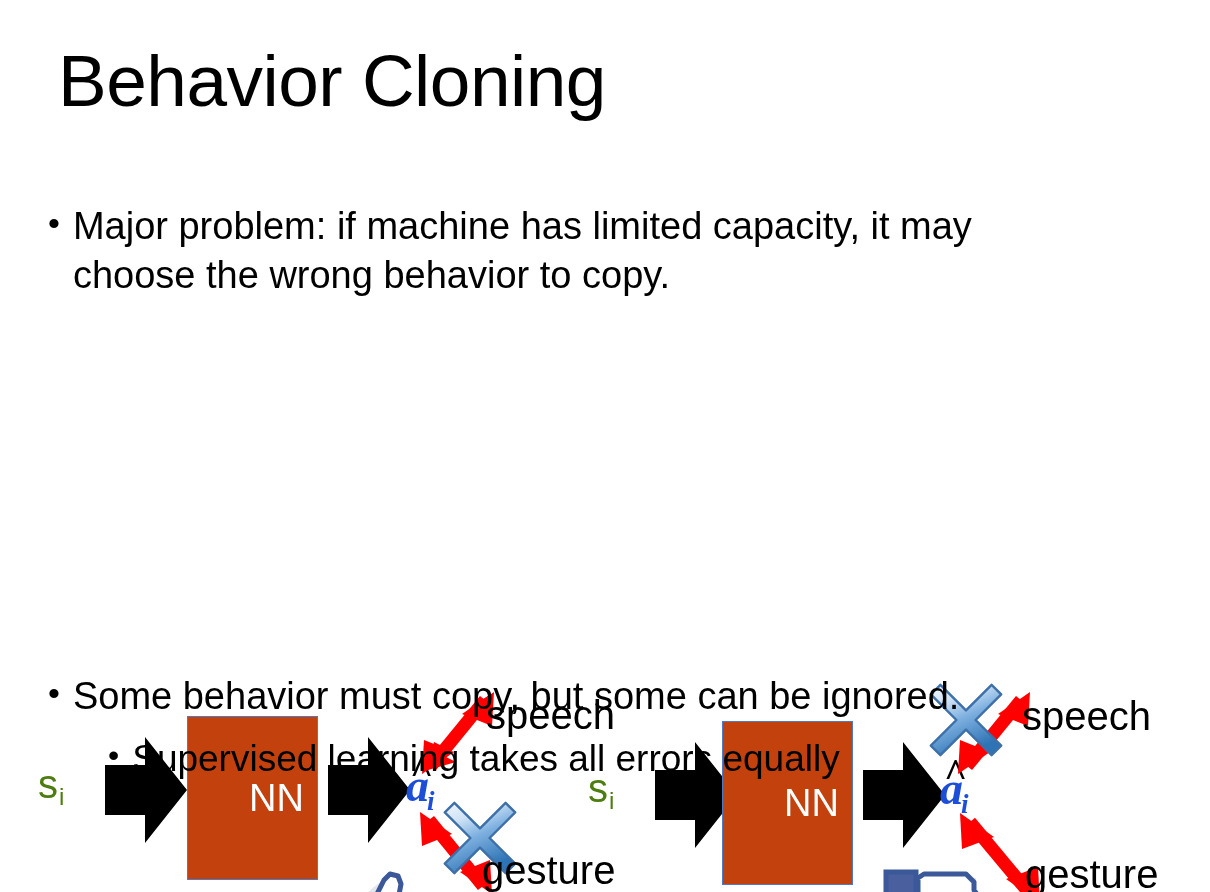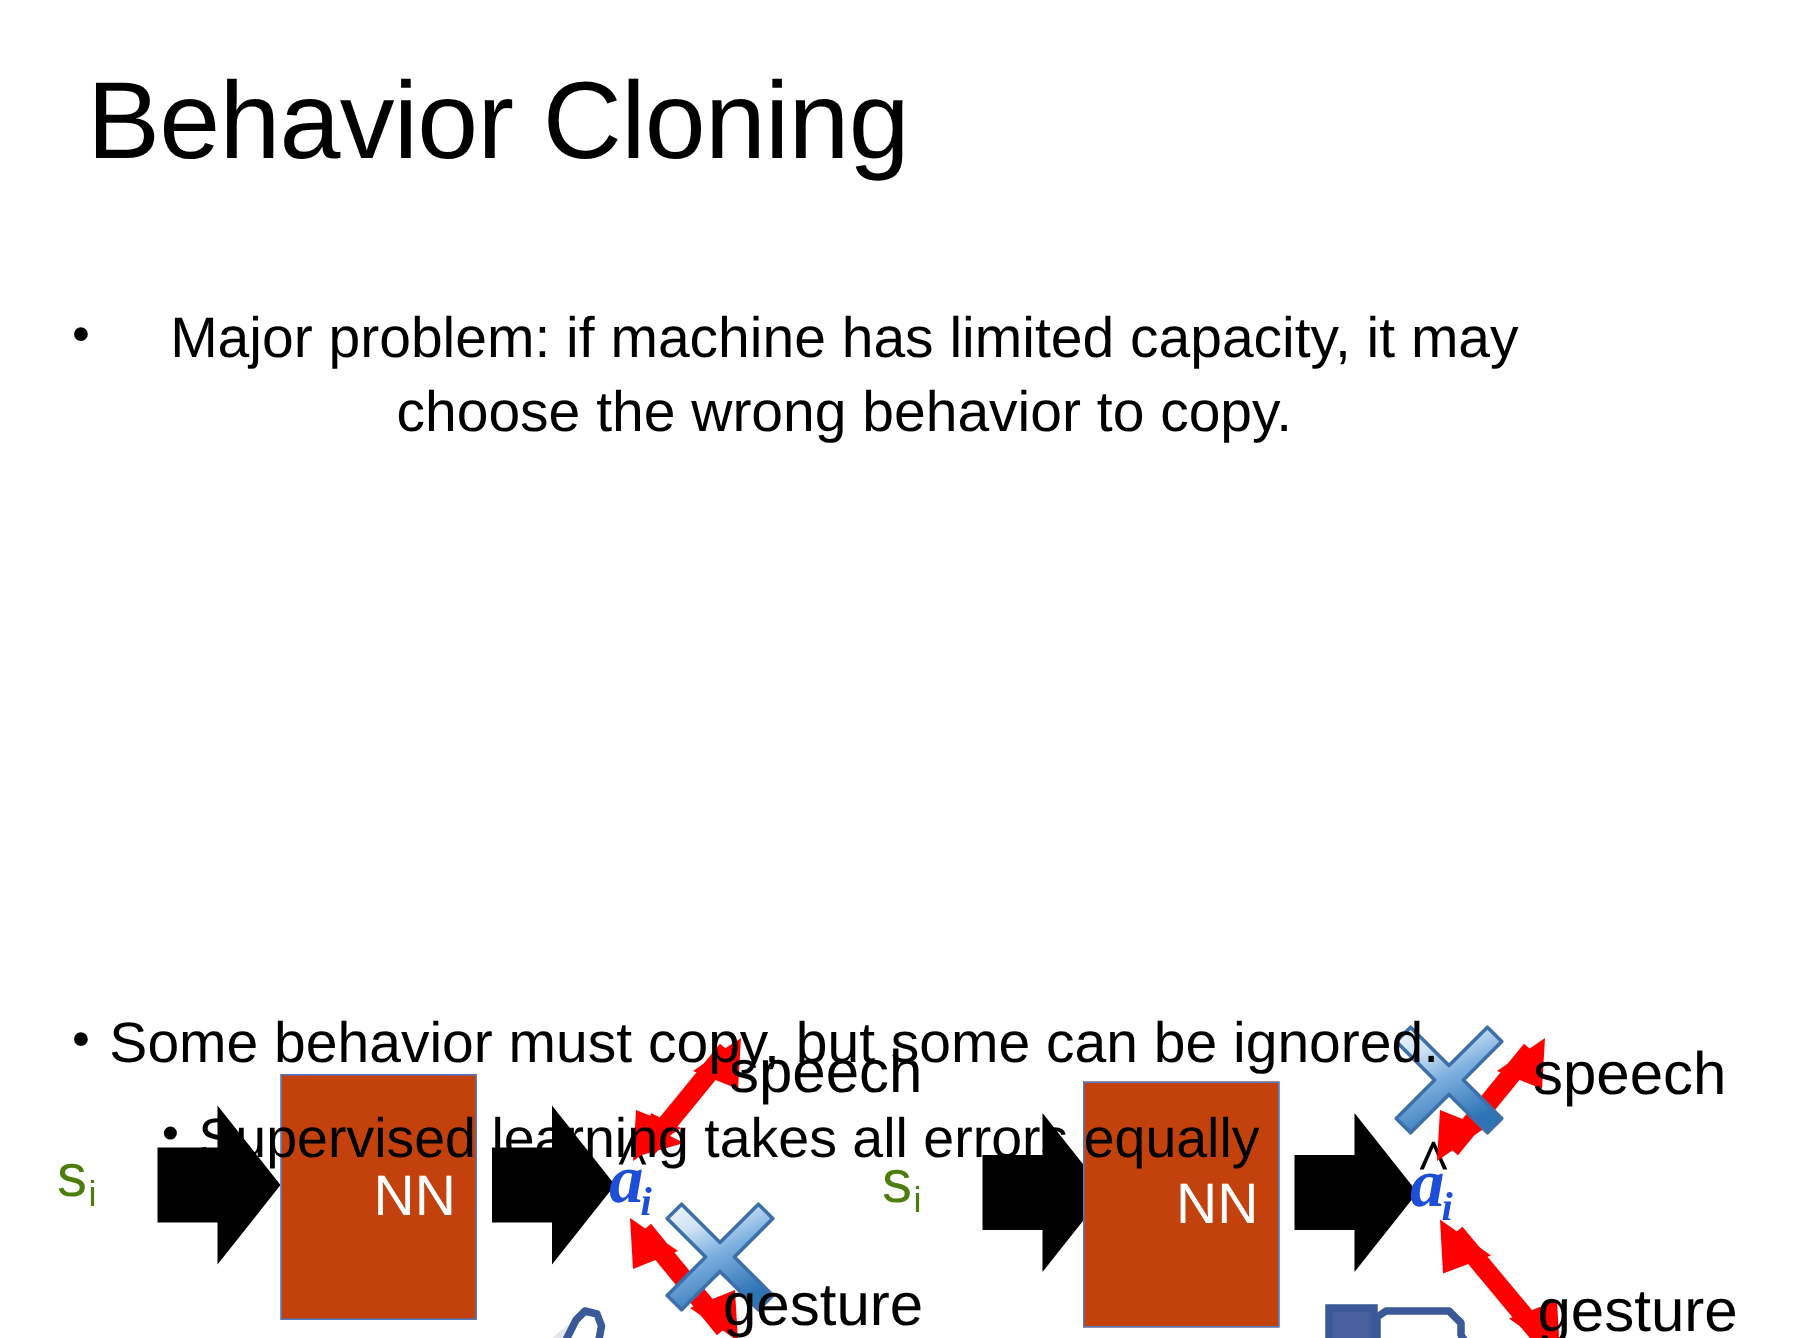--- a/index.html
+++ b/index.html
@@ -59,21 +59,20 @@
     color: #000000;
   }
 
   #bullet-problem {
     left: 48px;
     top: 202px;
     width: 1070px;
   }
   #bullet-problem .bullet-text {
     max-width: 980px;
-    text-align: center;
   }
 
   #bullet-some {
     left: 48px;
     top: 672px;
     width: 1120px;
   }
   #bullet-sub {
     left: 108px;
     top: 735px;

